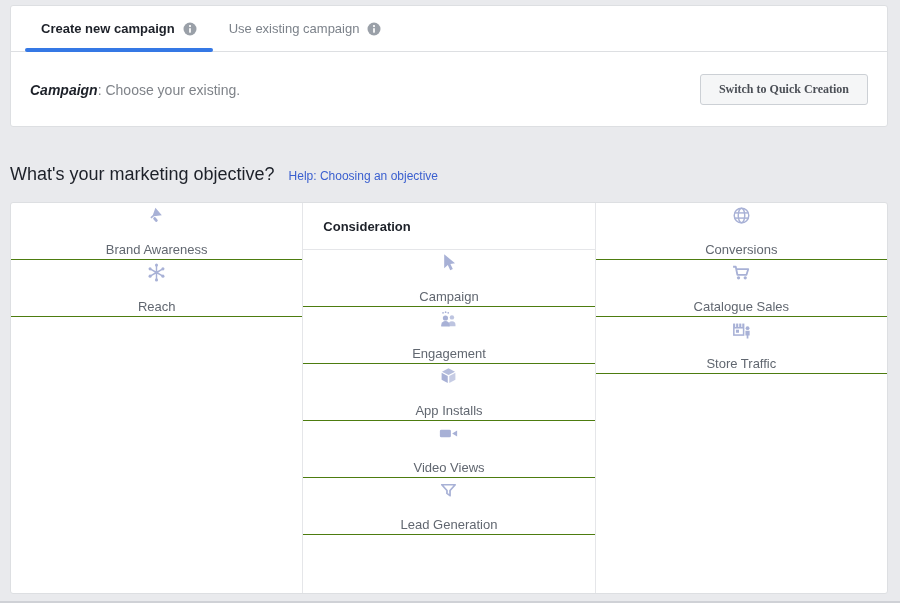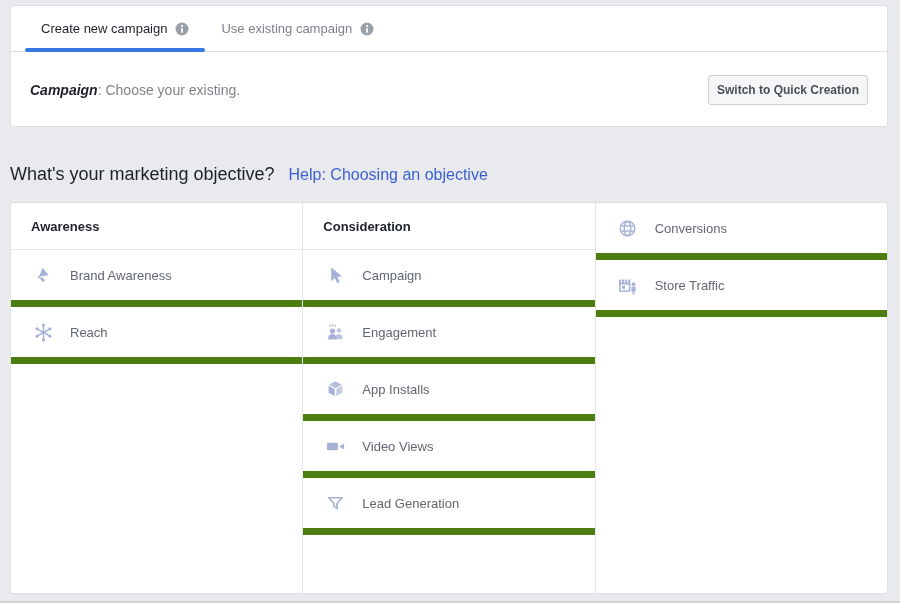--- a/index.html
+++ b/index.html
@@ -26,67 +26,68 @@
     align-items:stretch;
     padding-left:14px;
   }
   .tab {
     display:flex; align-items:center; gap:8px;
     padding:0 16px;
     position:relative;
     color:#7c828a;
     cursor:pointer;
   }
-  .tab.active { color:#1d2129; font-weight:normal; }
+  .tab.active { color:#1d2129; font-weight:bold; }
   .tab.active::after {
     content:""; position:absolute; left:0; right:0; bottom:-1px;
     height:4px; background:#3578e5; border-radius:2px;
   }
   .campaign-row {
     height:75px; display:flex; align-items:center; padding:0 19px;
   }
   .campaign-title { font-weight:bold; font-size:14px;font-style:italic; }
   .campaign-subtitle { color:#7f8389; font-size:14px; }
   .spacer { flex:1; }
   .quick-btn {
     background:#f5f6f7;
     border:1px solid #ccd0d5;
     border-radius:3px;
     color:#4b4f56;
     font-weight:bold;
     font-size:12px;
-    font-family:Liberation Sans, sans-serif;
-    padding:7px 8px;
+    font-family:Liberation Serif, serif;
+    padding:7px 18px;
     cursor:pointer;
   }
   
   .heading-row {
     position:absolute; left:10px; top:164px;
     display:flex; align-items:baseline; gap:14px;
   }
   .heading { font-size:18px; font-weight:500; color:#1d2129; }
-  .help-link { font-size:16px; color:#3a5fcf; text-decoration:none; cursor:pointer; }
+  .help-link { font-size:12px; color:#3a5fcf; text-decoration:none; cursor:pointer; }
   
   .table-card {
     position:absolute; left:10px; top:202px; width:878px; height:392px;
     display:flex;
   }
   .col { flex:1; min-width:0; }
   .col + .col { border-left:1px solid #e5e6e9; }
   .col-header {
     height:47px; display:flex; align-items:center;
     padding:0 20px; font-weight:bold; font-size:13px; color:#1d2129;
     border-bottom:1px solid #e5e6e9;
   }
   .item {
     height:57px; display:flex; align-items:center; gap:15px;
     padding:0 20px;
-    border-bottom:7px solid #4d7c0f;
+    border-bottom:1px solid #4d7c0f;
     color:#616770;
     cursor:pointer;
+    flex-direction:column;
   }
   .item .obj-icon { width:24px; height:24px; flex:none; color:#a8b1d6; display:flex; align-items:center; justify-content:center; }
   .obj-icon svg { display:block; }
   .info-icon { display:inline-flex; flex:none; }
   .bottom-edge {
     position:absolute; left:0; bottom:0; width:900px; height:2px;
     background:#cfd1d6;
   }
 </style>
 </head>
@@ -124,21 +125,20 @@
 </div>
 
 <div class="heading-row">
   <span class="heading">What's your marketing objective?</span>
   <a class="help-link">Help: Choosing an objective</a>
 </div>
 
 <div class="card table-card">
 
   <div class="col">
-    <div class="col-header">Awareness</div>
     <div class="item">
       <span class="obj-icon">
         <svg width="23" height="23" viewBox="0 0 24 24" fill="currentColor">
           <g transform="rotate(-40 12 12)">
             <path d="M6 9.2h3.4L16.4 5v10.4L9.4 11H6z"></path>
             <rect x="7" y="11.8" width="3" height="5.4" rx="1.2"></rect>
           </g>
         </svg>
       </span>
       <span>Brand Awareness</span>
@@ -228,20 +228,30 @@
           <ellipse cx="12" cy="12" rx="3.4" ry="7.6"></ellipse>
           <line x1="5" y1="9.3" x2="19" y2="9.3"></line>
           <line x1="5" y1="14.7" x2="19" y2="14.7"></line>
         </svg>
       </span>
       <span>Conversions</span>
     </div>
     <div class="item">
       <span class="obj-icon">
         <svg width="23" height="23" viewBox="0 0 24 24" fill="currentColor">
+          <path fill="none" stroke="currentColor" stroke-width="1.9" stroke-linejoin="round" d="M3.2 6H6l1.7 8.4h9.5L19 8.5H7"></path>
+          <circle cx="8.9" cy="17.6" r="1.7"></circle>
+            <circle cx="15.9" cy="17.6" r="1.7"></circle>
+        </svg>
+      </span>
+      <span>Catalogue Sales</span>
+    </div>
+    <div class="item">
+      <span class="obj-icon">
+        <svg width="23" height="23" viewBox="0 0 24 24" fill="currentColor">
           <rect x="3.2" y="5.8" width="2.2" height="3.6"></rect>
           <rect x="6.4" y="5.8" width="2.2" height="3.6"></rect>
           <rect x="9.6" y="5.8" width="2.2" height="3.6"></rect>
           <rect x="12.8" y="5.8" width="2.2" height="3.6"></rect>
           <rect x="4" y="10.2" width="10.2" height="7.6" fill="none" stroke="currentColor" stroke-width="1.6"></rect>
           <rect x="6.2" y="12.2" width="3.2" height="3.2"></rect>
           <circle cx="18.3" cy="10.6" r="2"></circle>
           <path d="M16.1 13.3h4.4v4.9h-1.3v3.3h-1.8v-3.3h-1.3z"></path>
         </svg>
       </span>

